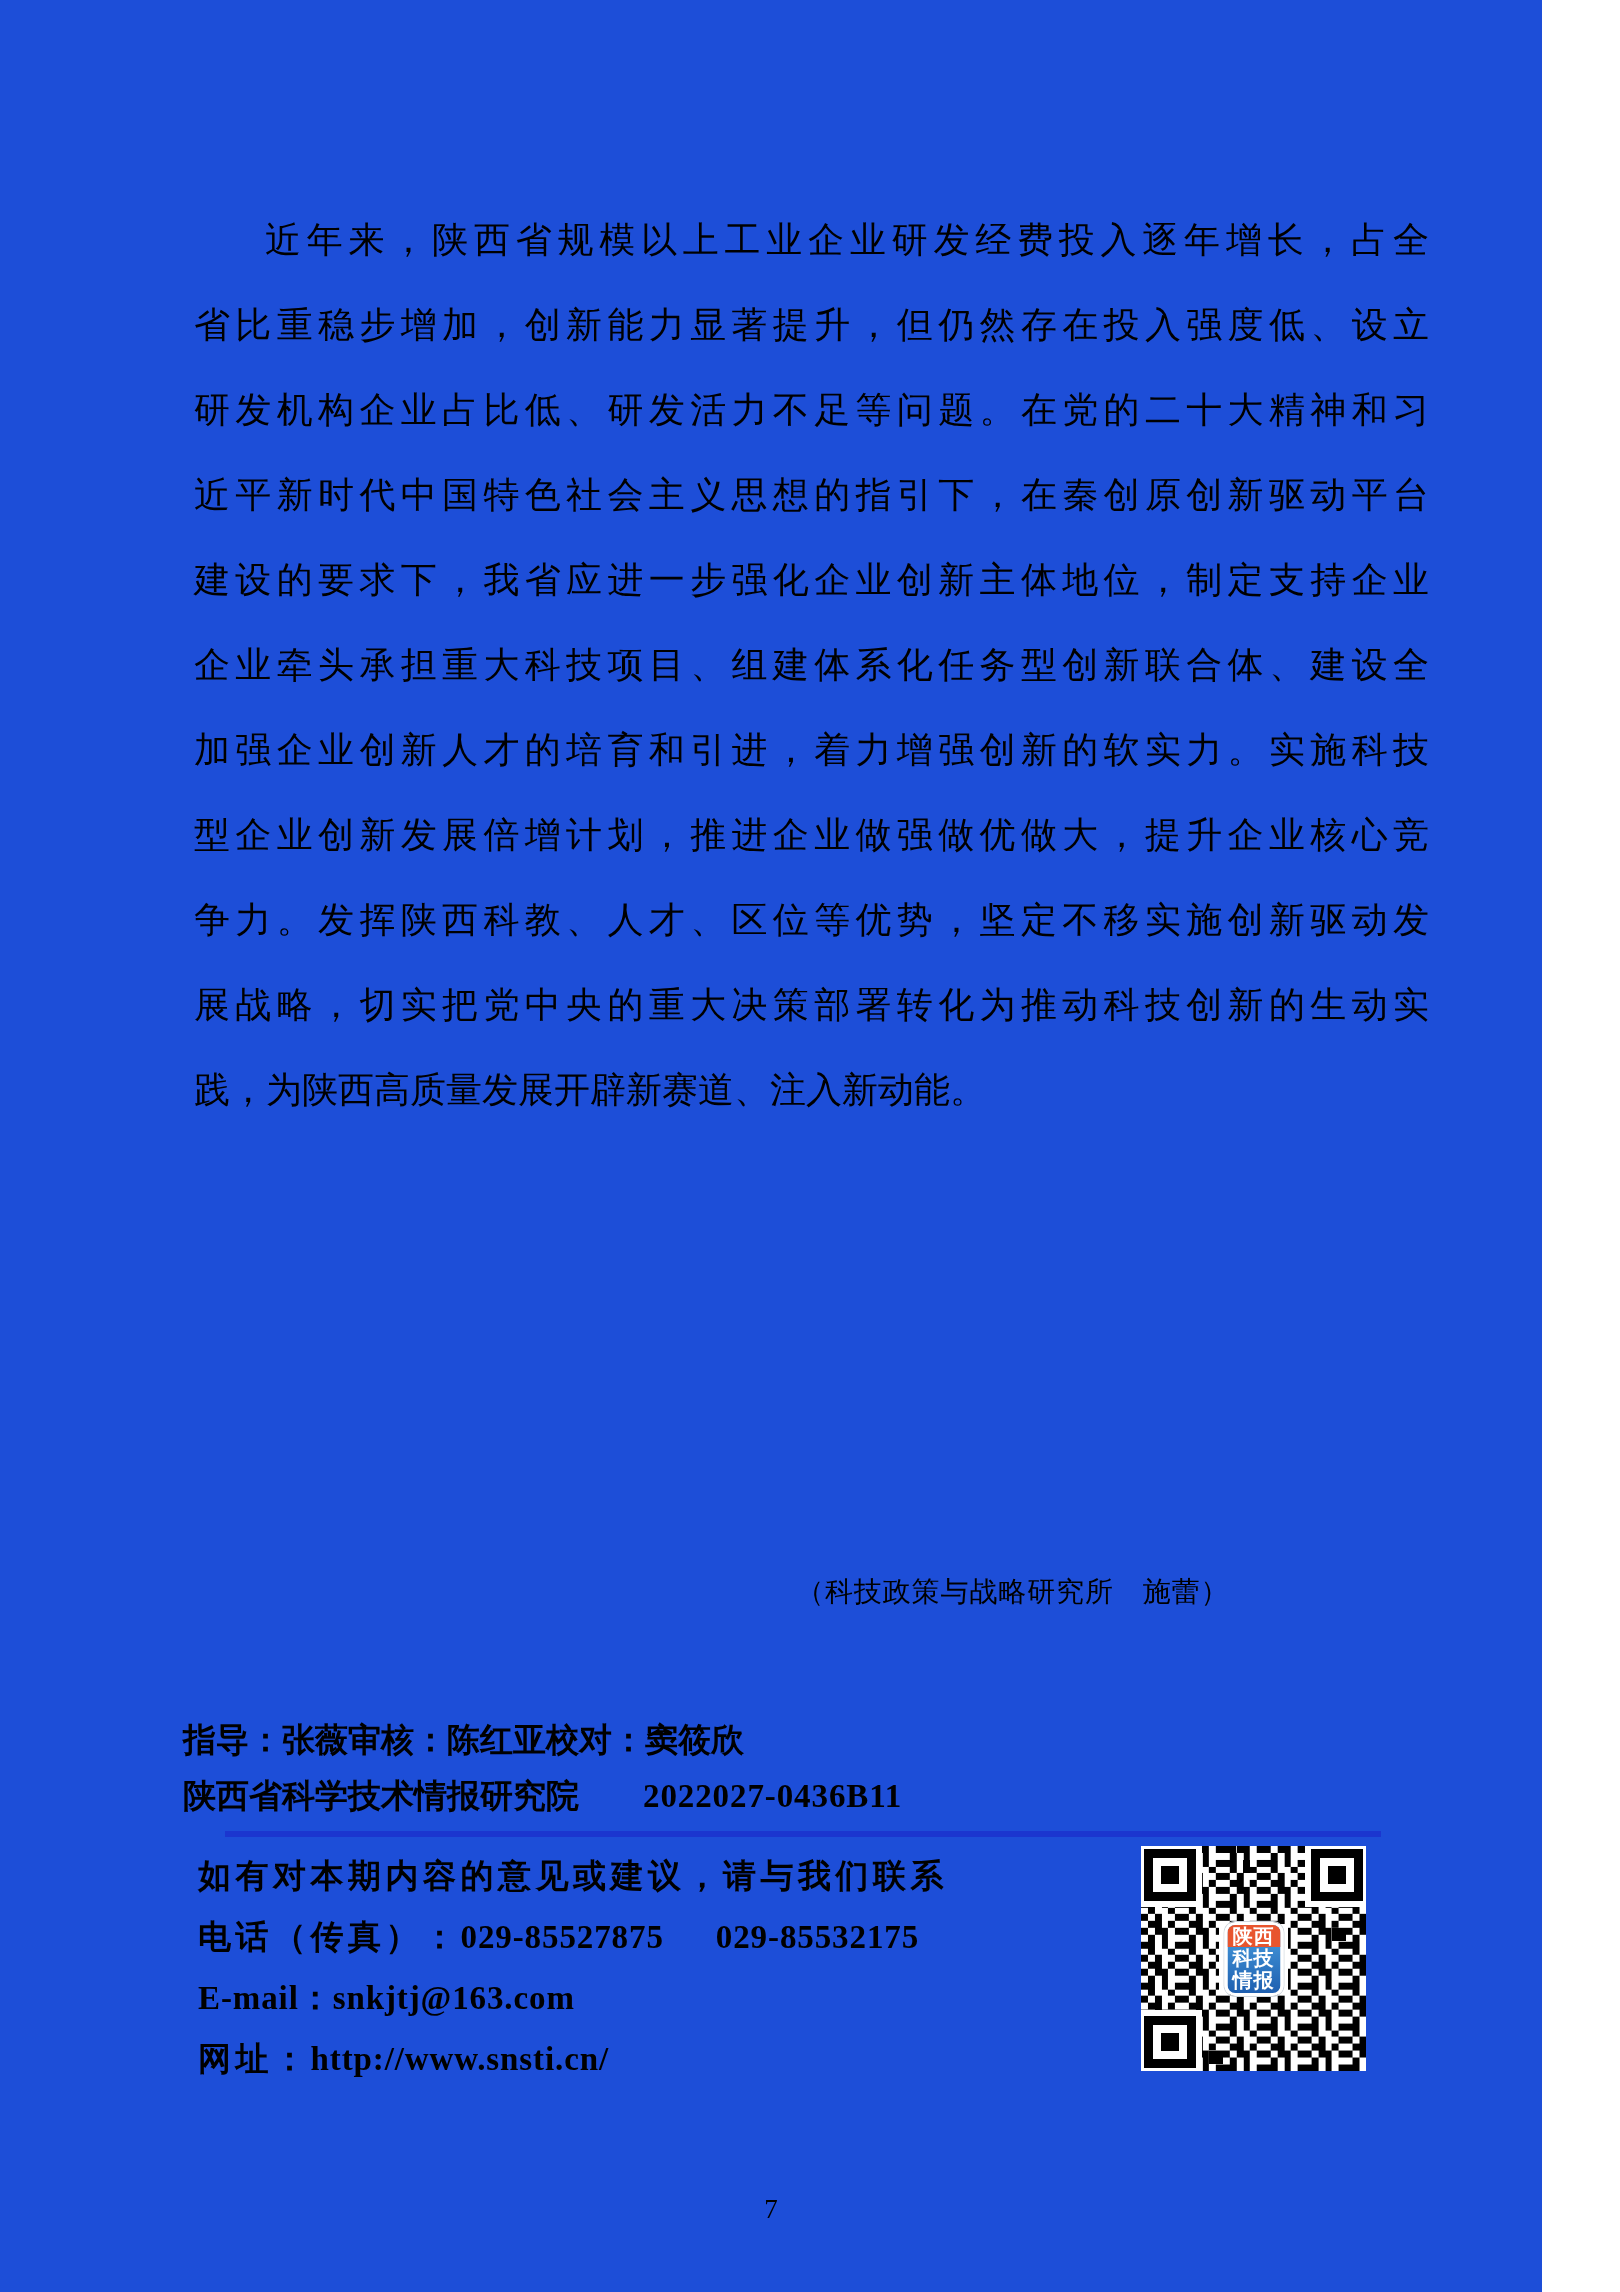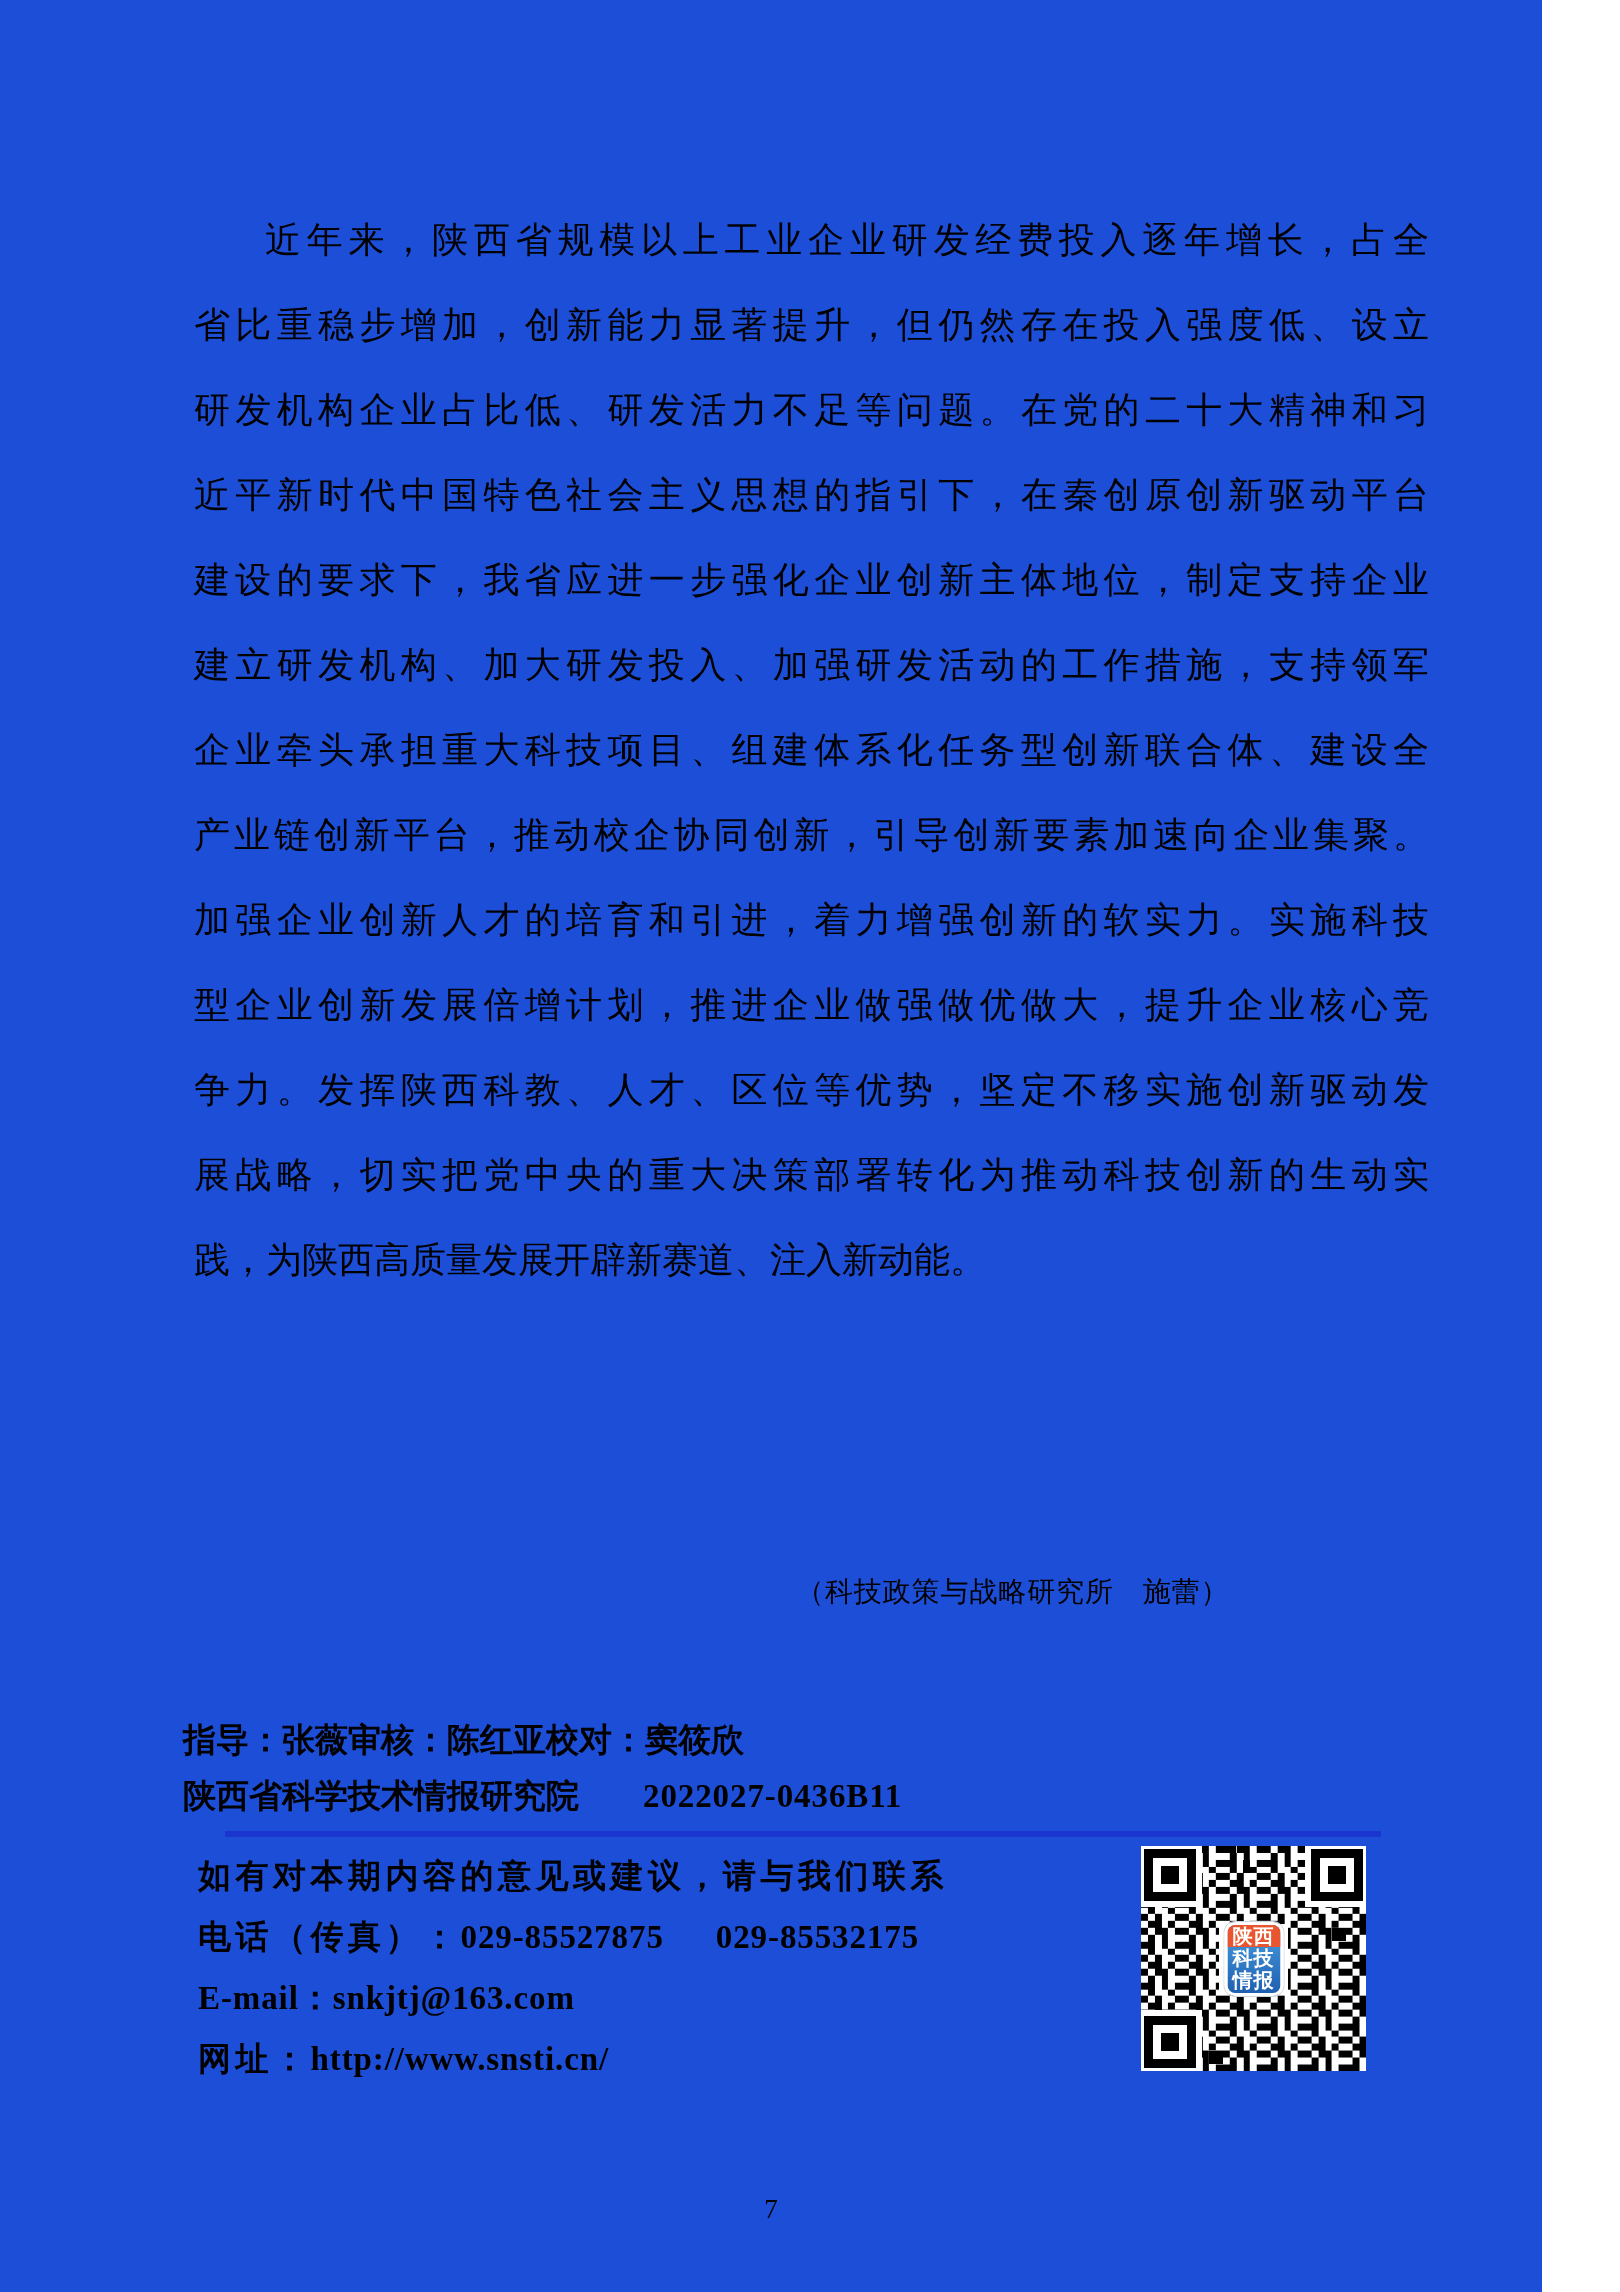--- a/index.html
+++ b/index.html
@@ -91,23 +91,21 @@
 <body>
 
 <div class="page">
 
   <div class="para">
     <div class="para-line">近年来，陕西省规模以上工业企业研发经费投入逐年增长，占全</div>
     <div class="para-line">省比重稳步增加，创新能力显著提升，但仍然存在投入强度低、设立</div>
     <div class="para-line">研发机构企业占比低、研发活力不足等问题。在党的二十大精神和习</div>
     <div class="para-line">近平新时代中国特色社会主义思想的指引下，在秦创原创新驱动平台</div>
     <div class="para-line">建设的要求下，我省应进一步强化企业创新主体地位，制定支持企业</div>
-    <div class="para-line">建立研发机构、加大研发投入、加强研发活动的工作措施，支持领军</div>
     <div class="para-line">企业牵头承担重大科技项目、组建体系化任务型创新联合体、建设全</div>
-    <div class="para-line">产业链创新平台，推动校企协同创新，引导创新要素加速向企业集聚。</div>
     <div class="para-line">加强企业创新人才的培育和引进，着力增强创新的软实力。实施科技</div>
     <div class="para-line">型企业创新发展倍增计划，推进企业做强做优做大，提升企业核心竞</div>
     <div class="para-line">争力。发挥陕西科教、人才、区位等优势，坚定不移实施创新驱动发</div>
     <div class="para-line">展战略，切实把党中央的重大决策部署转化为推动科技创新的生动实</div>
     <div class="para-line">践，为陕西高质量发展开辟新赛道、注入新动能。</div>
   </div>
 
   <div class="attribution">（科技政策与战略研究所　施蕾）</div>
 
   <div class="staff-row">

